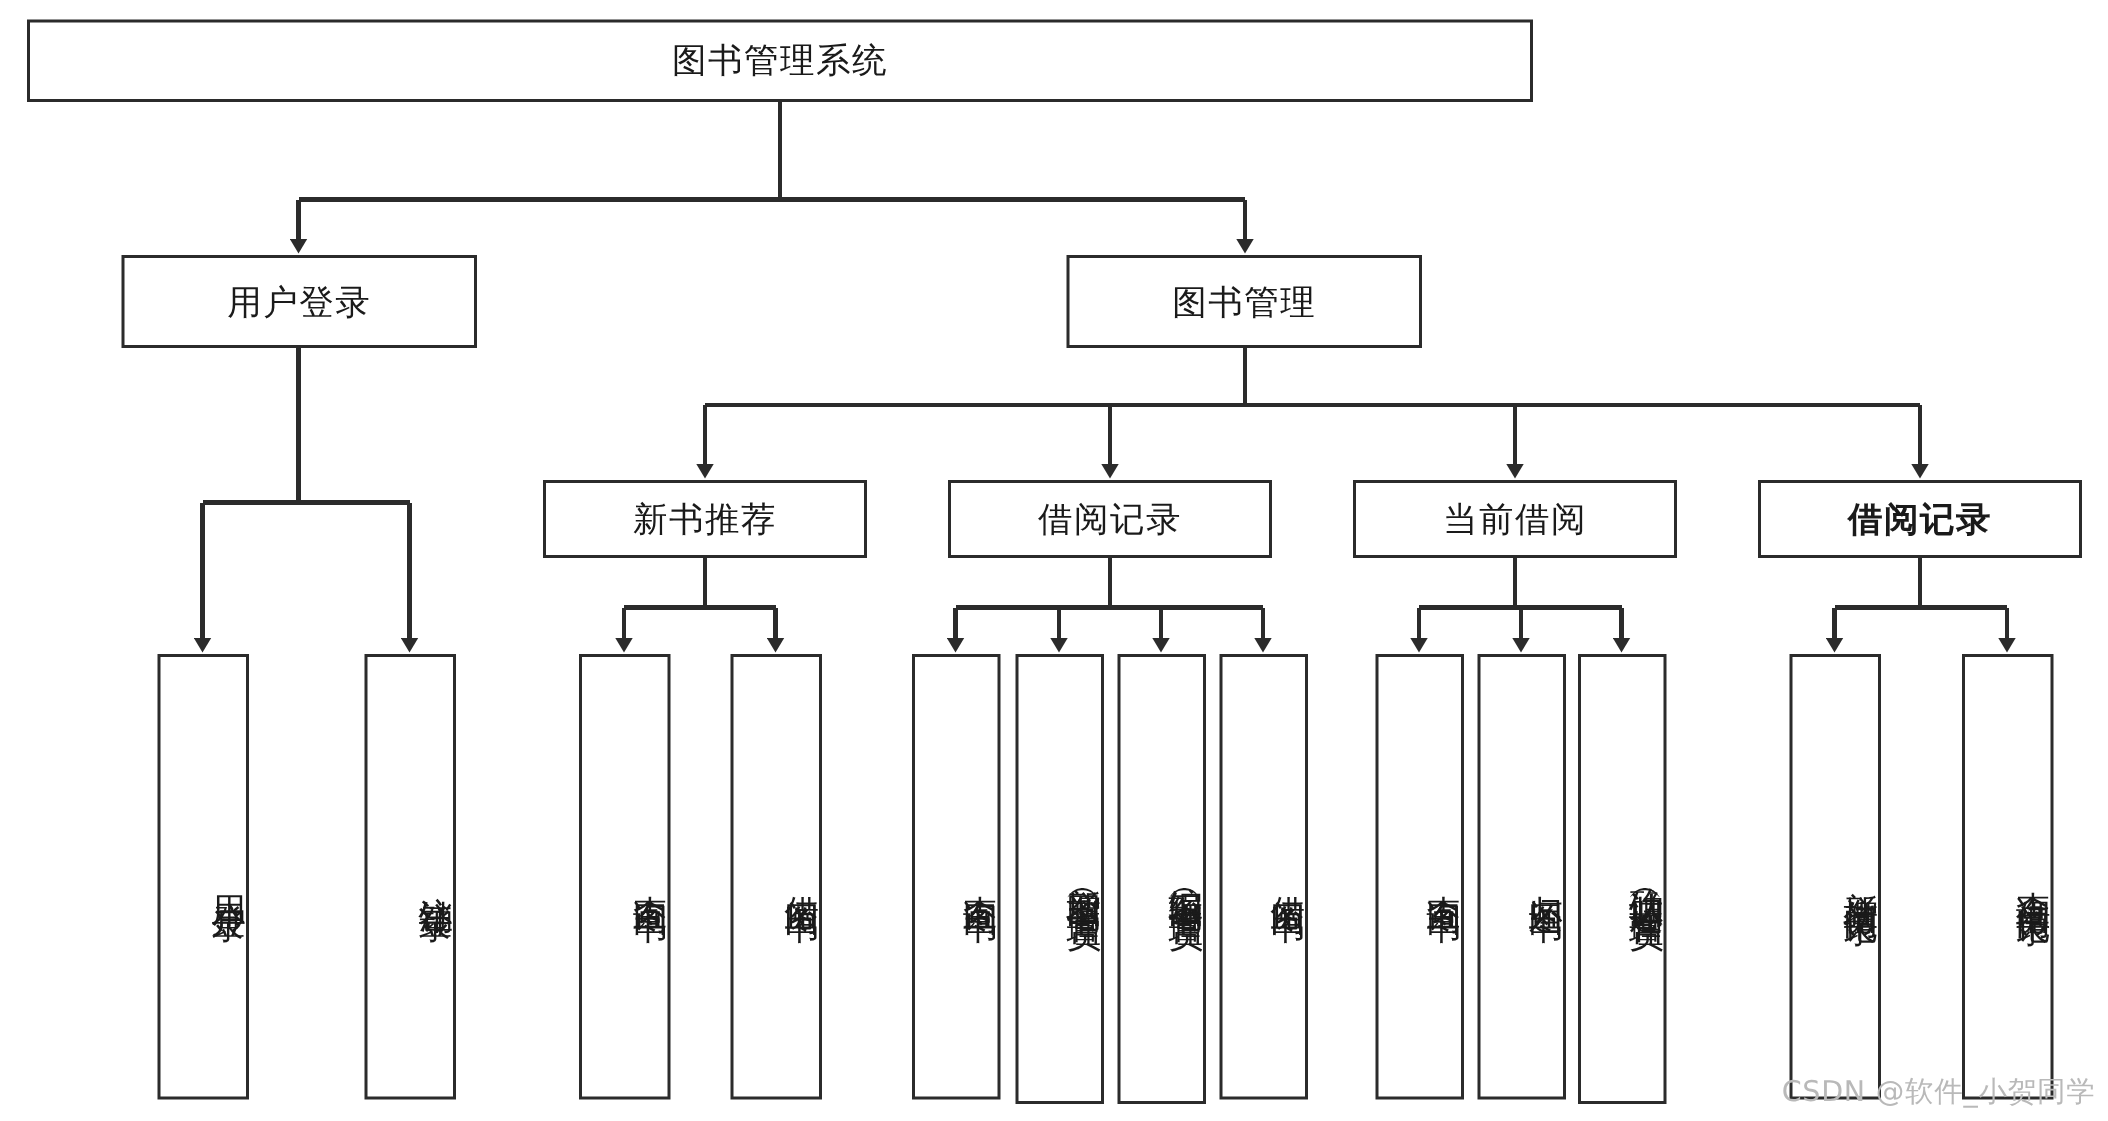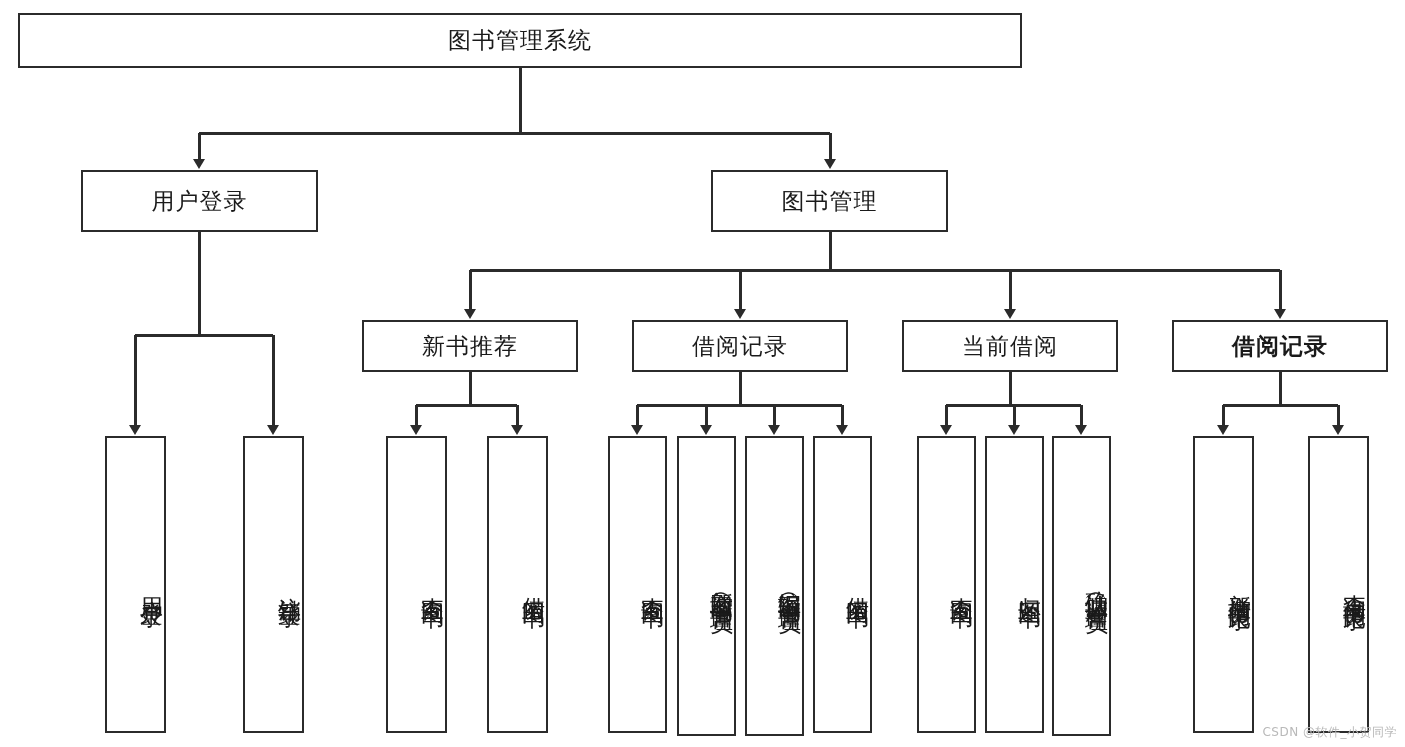--- a/index.html
+++ b/index.html
@@ -55,21 +55,21 @@
     white-space: pre;
   }
   .node-box.vert .node-label {
     writing-mode: vertical-rl;
     text-orientation: upright;
   }
   #watermark {
     position: absolute;
     right: 8px;
     bottom: 6px;
-    font-size: 12px;
+    font-size: 19px;
     color: #b9b9b9;
     letter-spacing: 0.5px;
     z-index: 5;
     white-space: nowrap;
   }
 </style>
 </head>
 <body>
 
 <div id="canvas">

